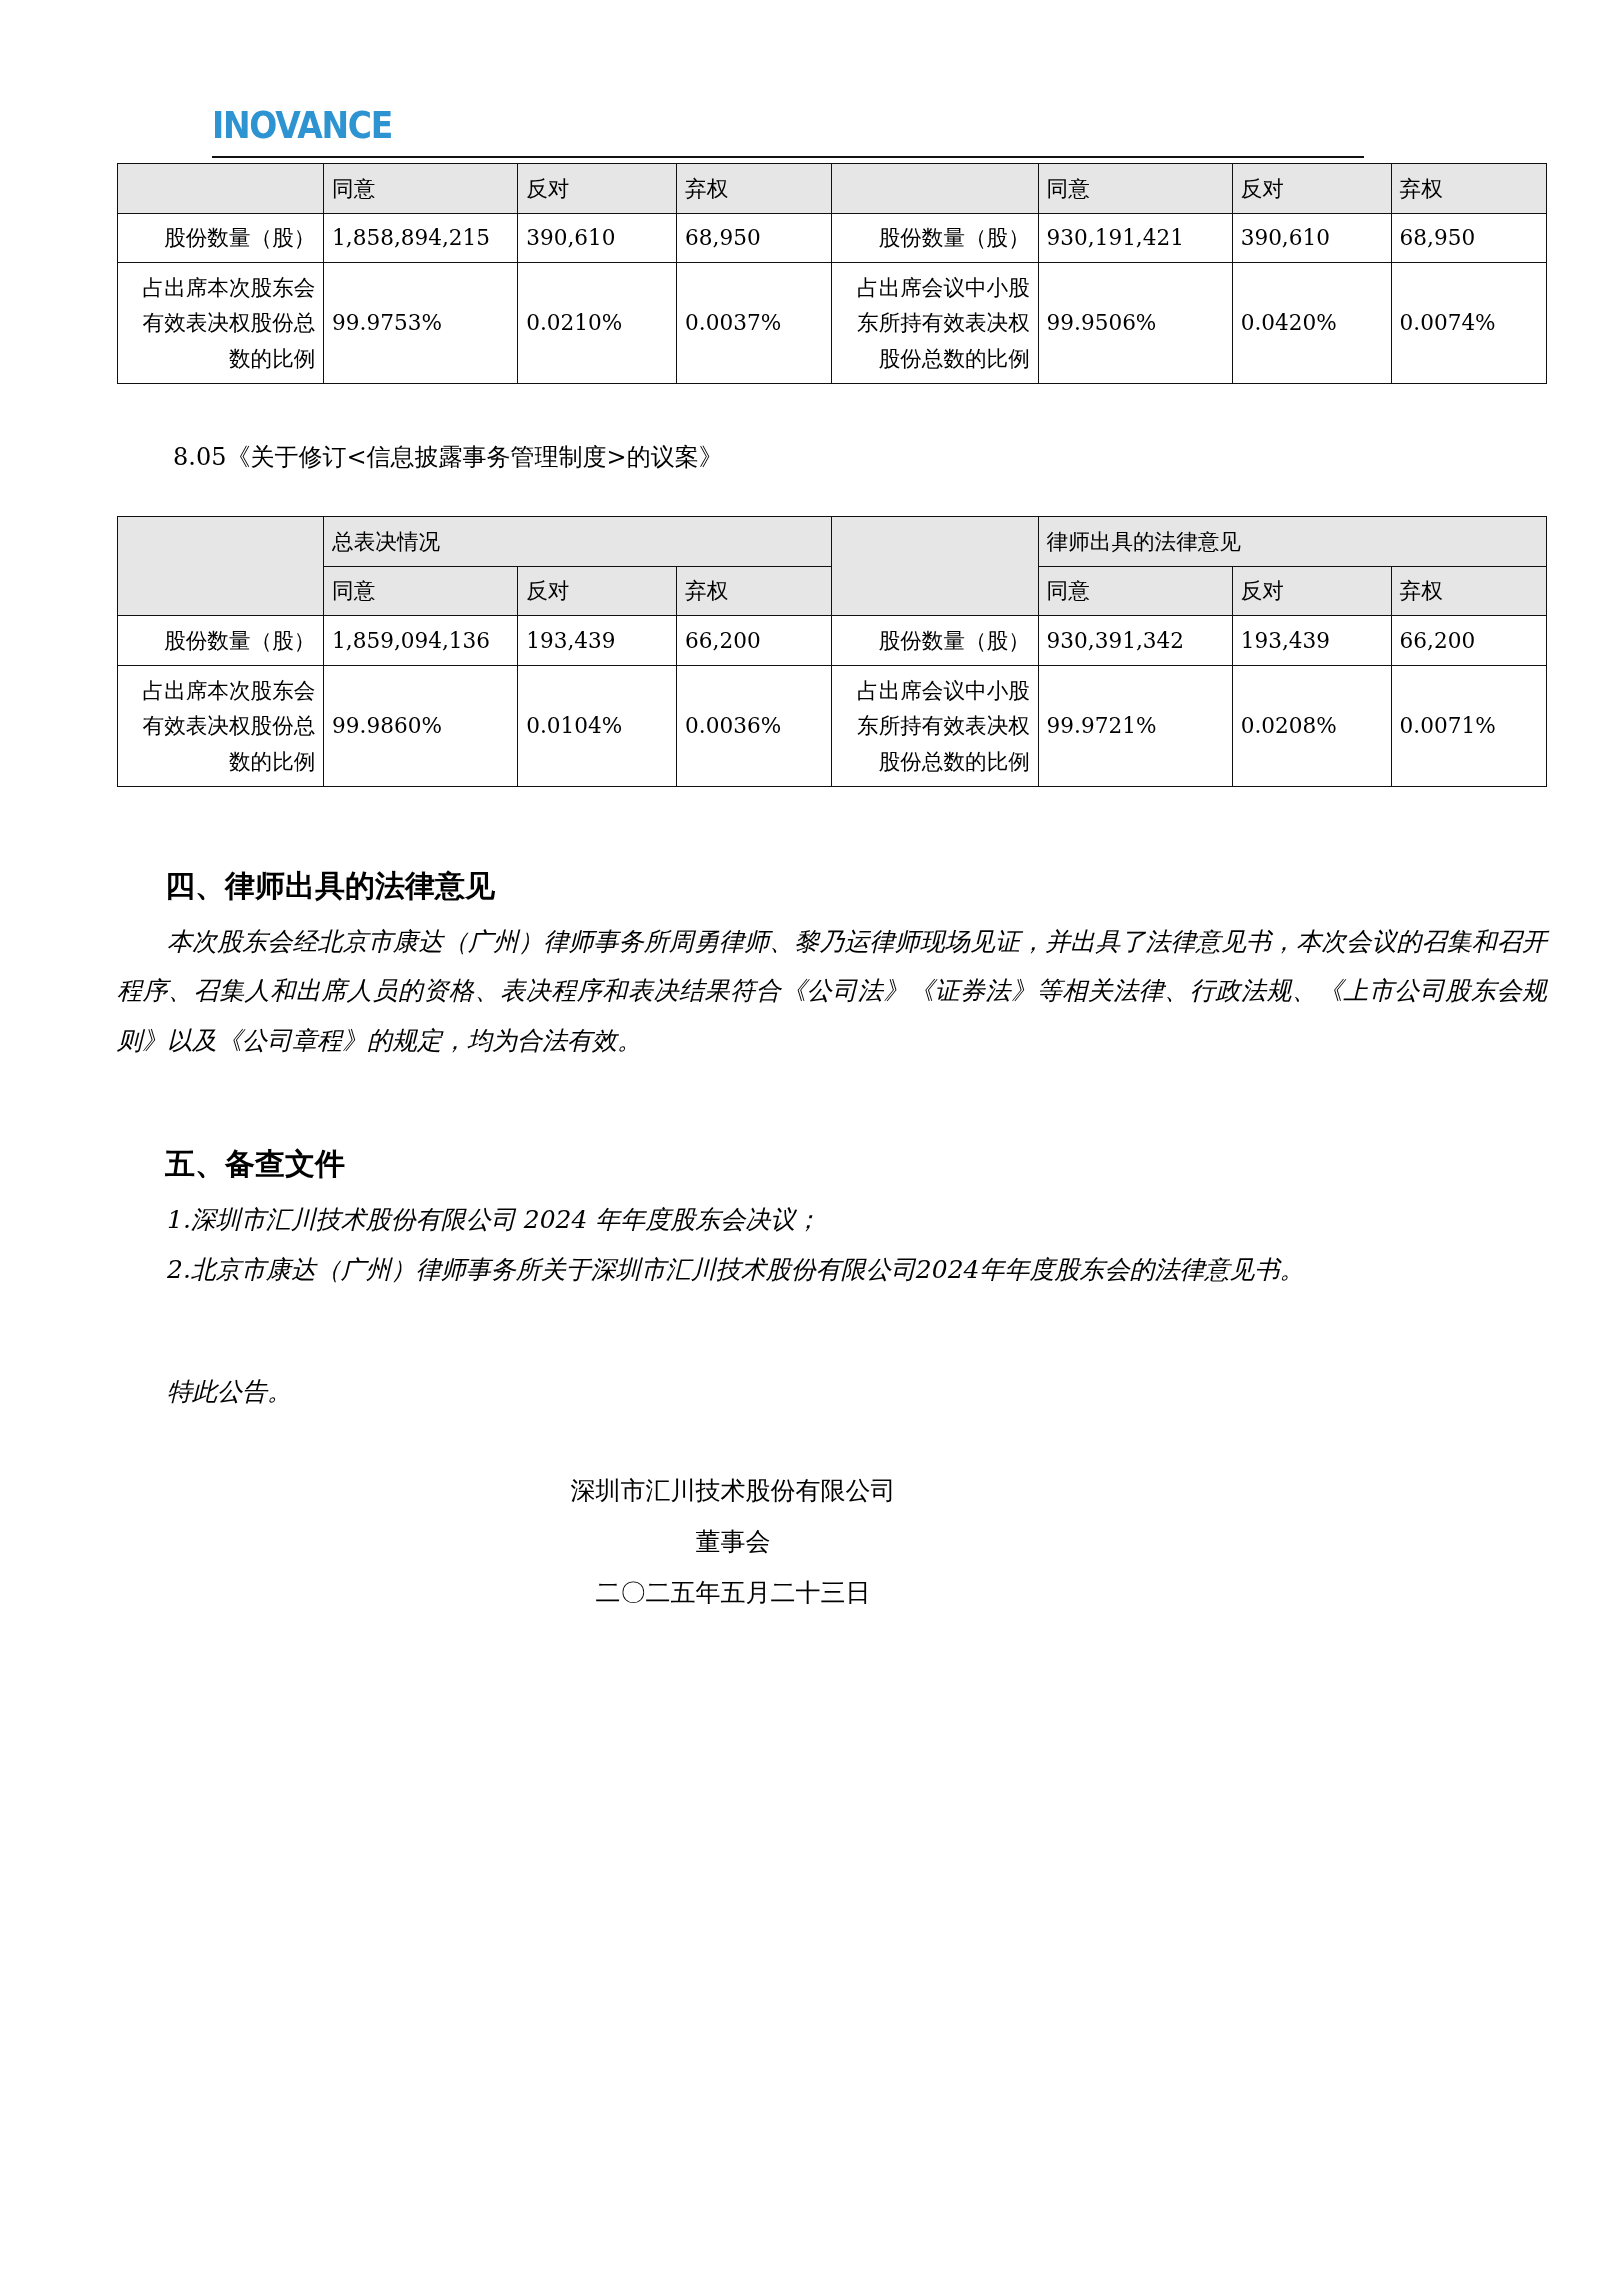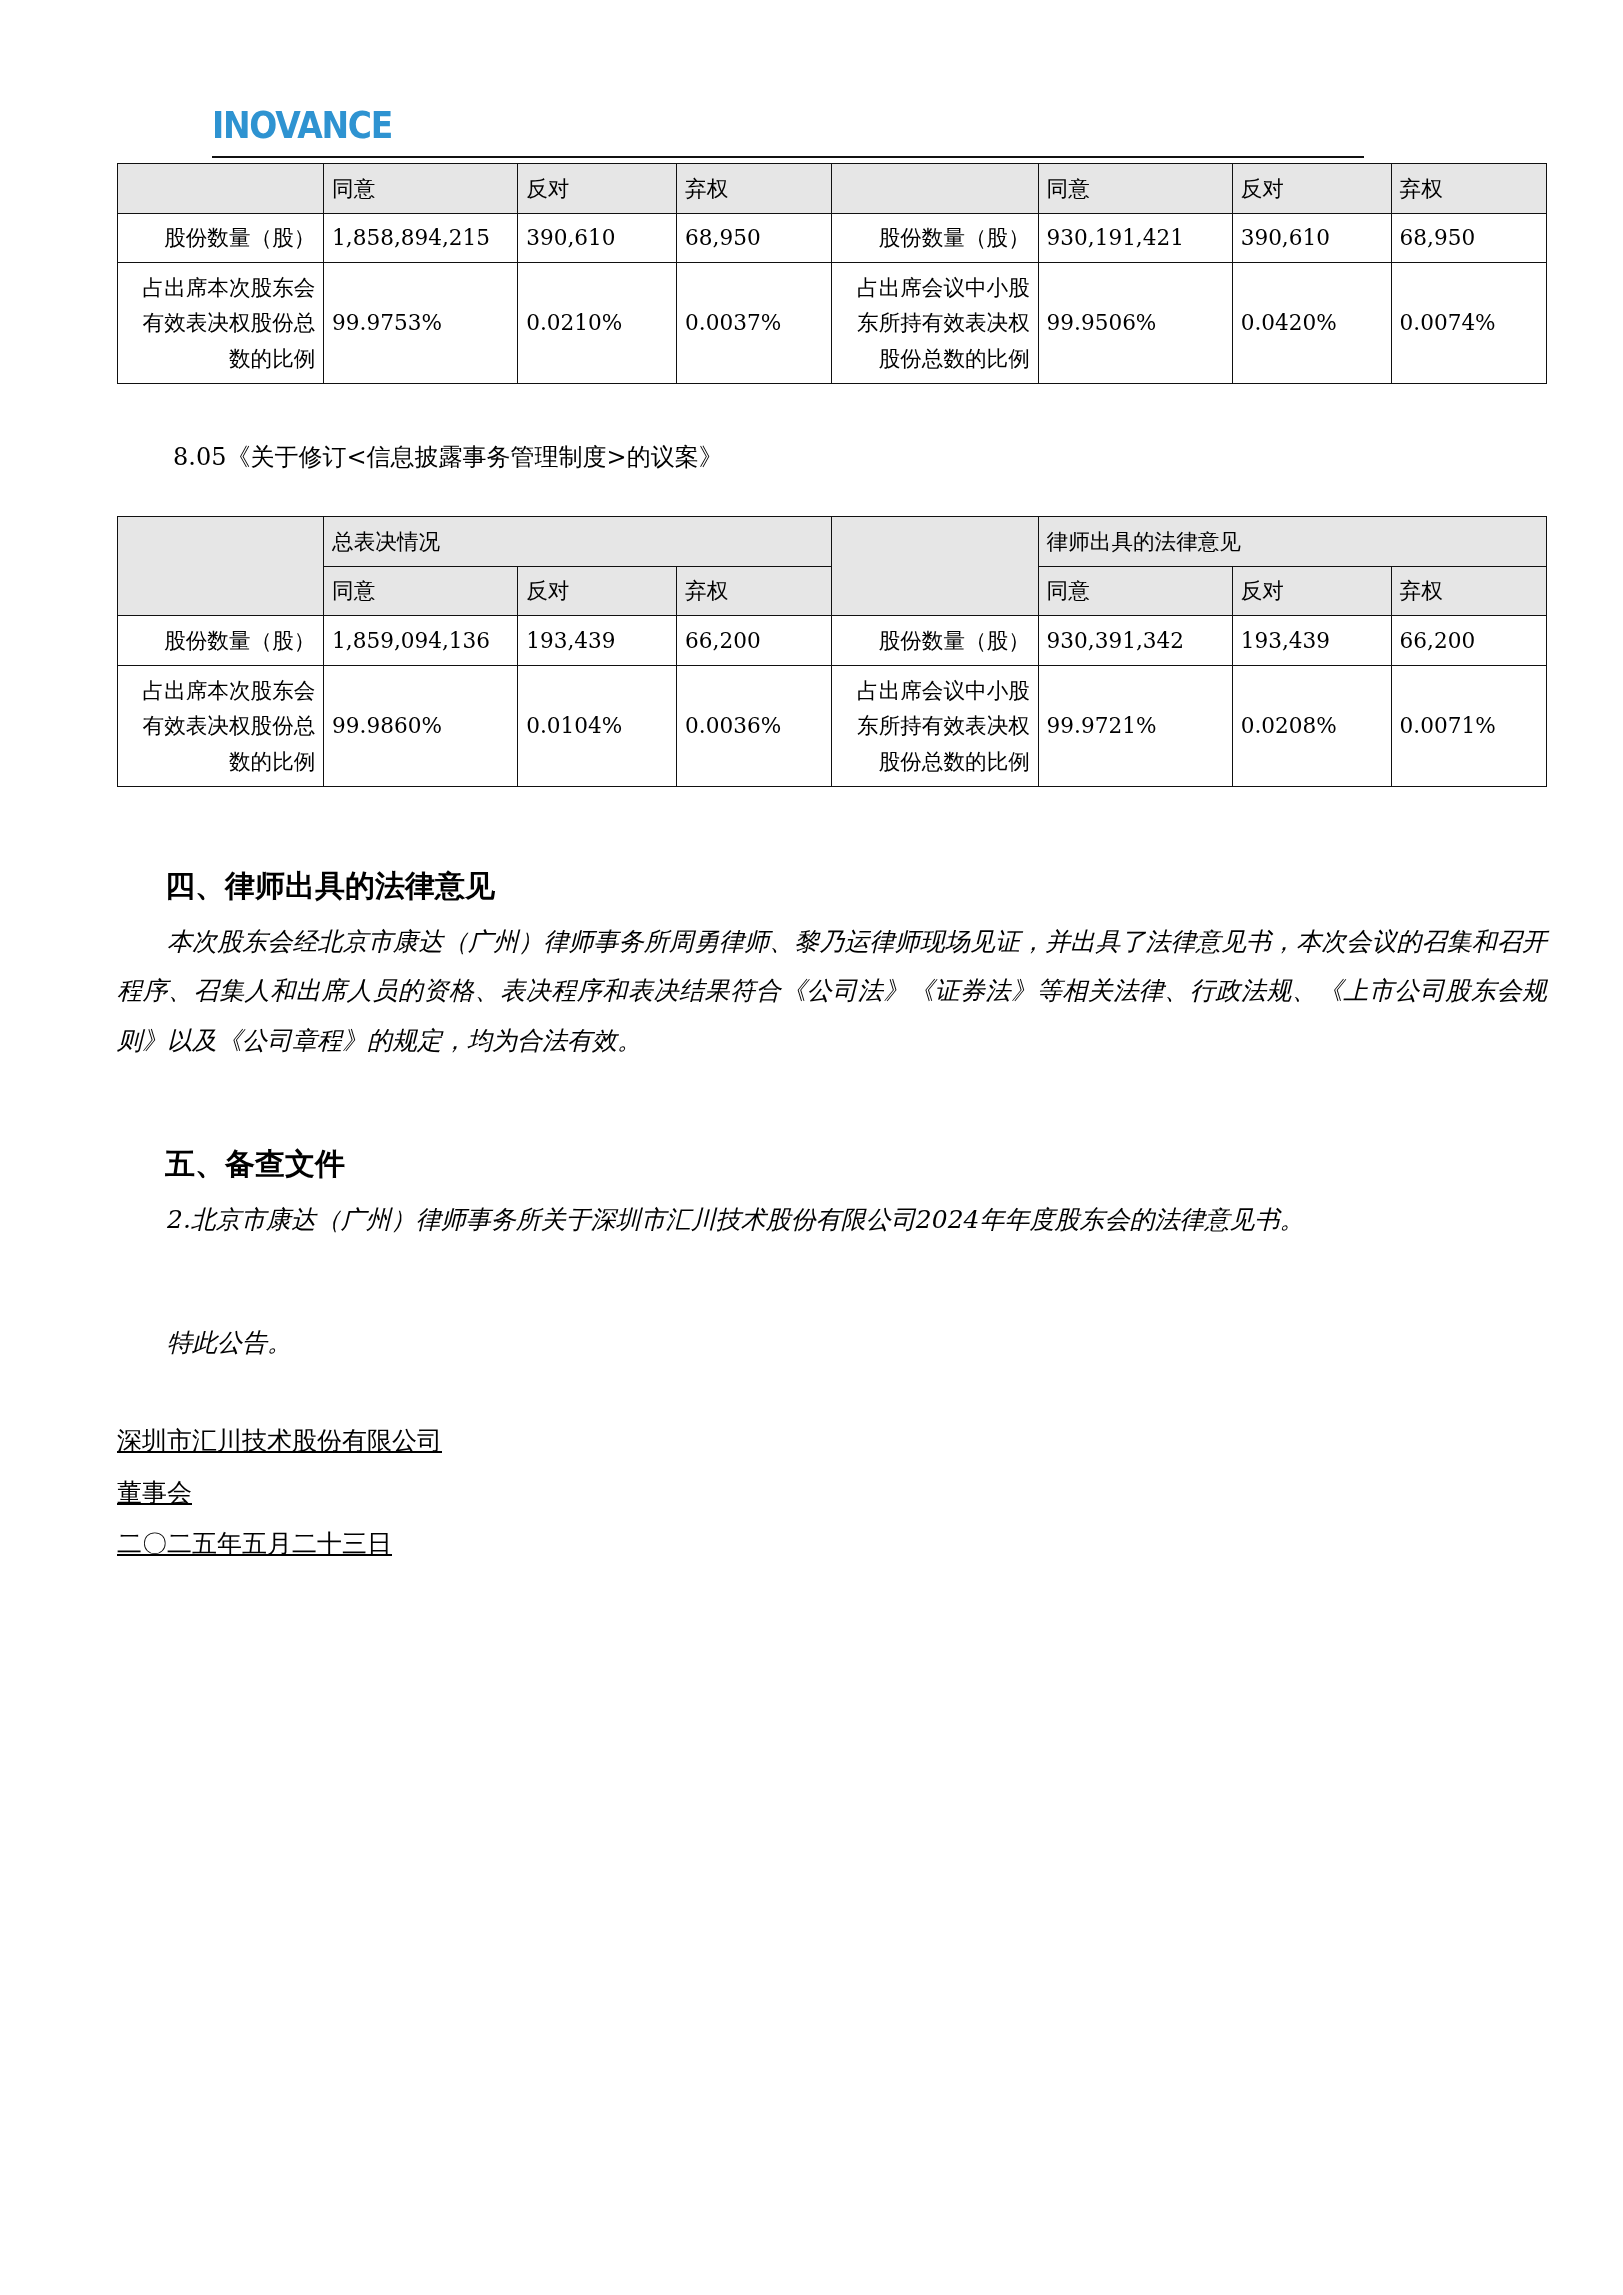--- a/index.html
+++ b/index.html
@@ -110,23 +110,22 @@
     text-align: justify;
     text-justify: inter-ideograph;
     font-style: italic;
   }
   .spacer-lg { height: 73px; }
 
   .sign-block {
     margin-top: 48px;
     font-size: 25px;
     line-height: 2.05;
-    text-align: left;
+    text-align: center;
     padding-right: 198px;
-    text-decoration: underline;
   }
   .sign-block div { white-space: nowrap; }
   .sign-date { padding-right: 0px; }
 </style>
 </head>
 <body>
 
 <div class="page">
   <div class="content">
 
@@ -236,20 +235,21 @@
     </table>
 
     <div class="spacer-lg"></div>
 
     <h2 class="section">四、律师出具的法律意见</h2>
     <p class="para">本次股东会经北京市康达（广州）律师事务所周勇律师、黎乃运律师现场见证，并出具了法律意见书，本次会议的召集和召开程序、召集人和出席人员的资格、表决程序和表决结果符合《公司法》《证券法》等相关法律、行政法规、《上市公司股东会规则》以及《公司章程》的规定，均为合法有效。</p>
 
     <div class="spacer-lg"></div>
 
     <h2 class="section">五、备查文件</h2>
+    <p class="para">1.深圳市汇川技术股份有限公司 2024 年年度股东会决议；</p>
     <p class="para">2.北京市康达（广州）律师事务所关于深圳市汇川技术股份有限公司2024年年度股东会的法律意见书。</p>
 
     <div class="spacer-lg"></div>
 
     <p class="para">特此公告。</p>
 
     <div class="sign-block">
       <div>深圳市汇川技术股份有限公司</div>
       <div>董事会</div>
       <div class="sign-date">二〇二五年五月二十三日</div>

